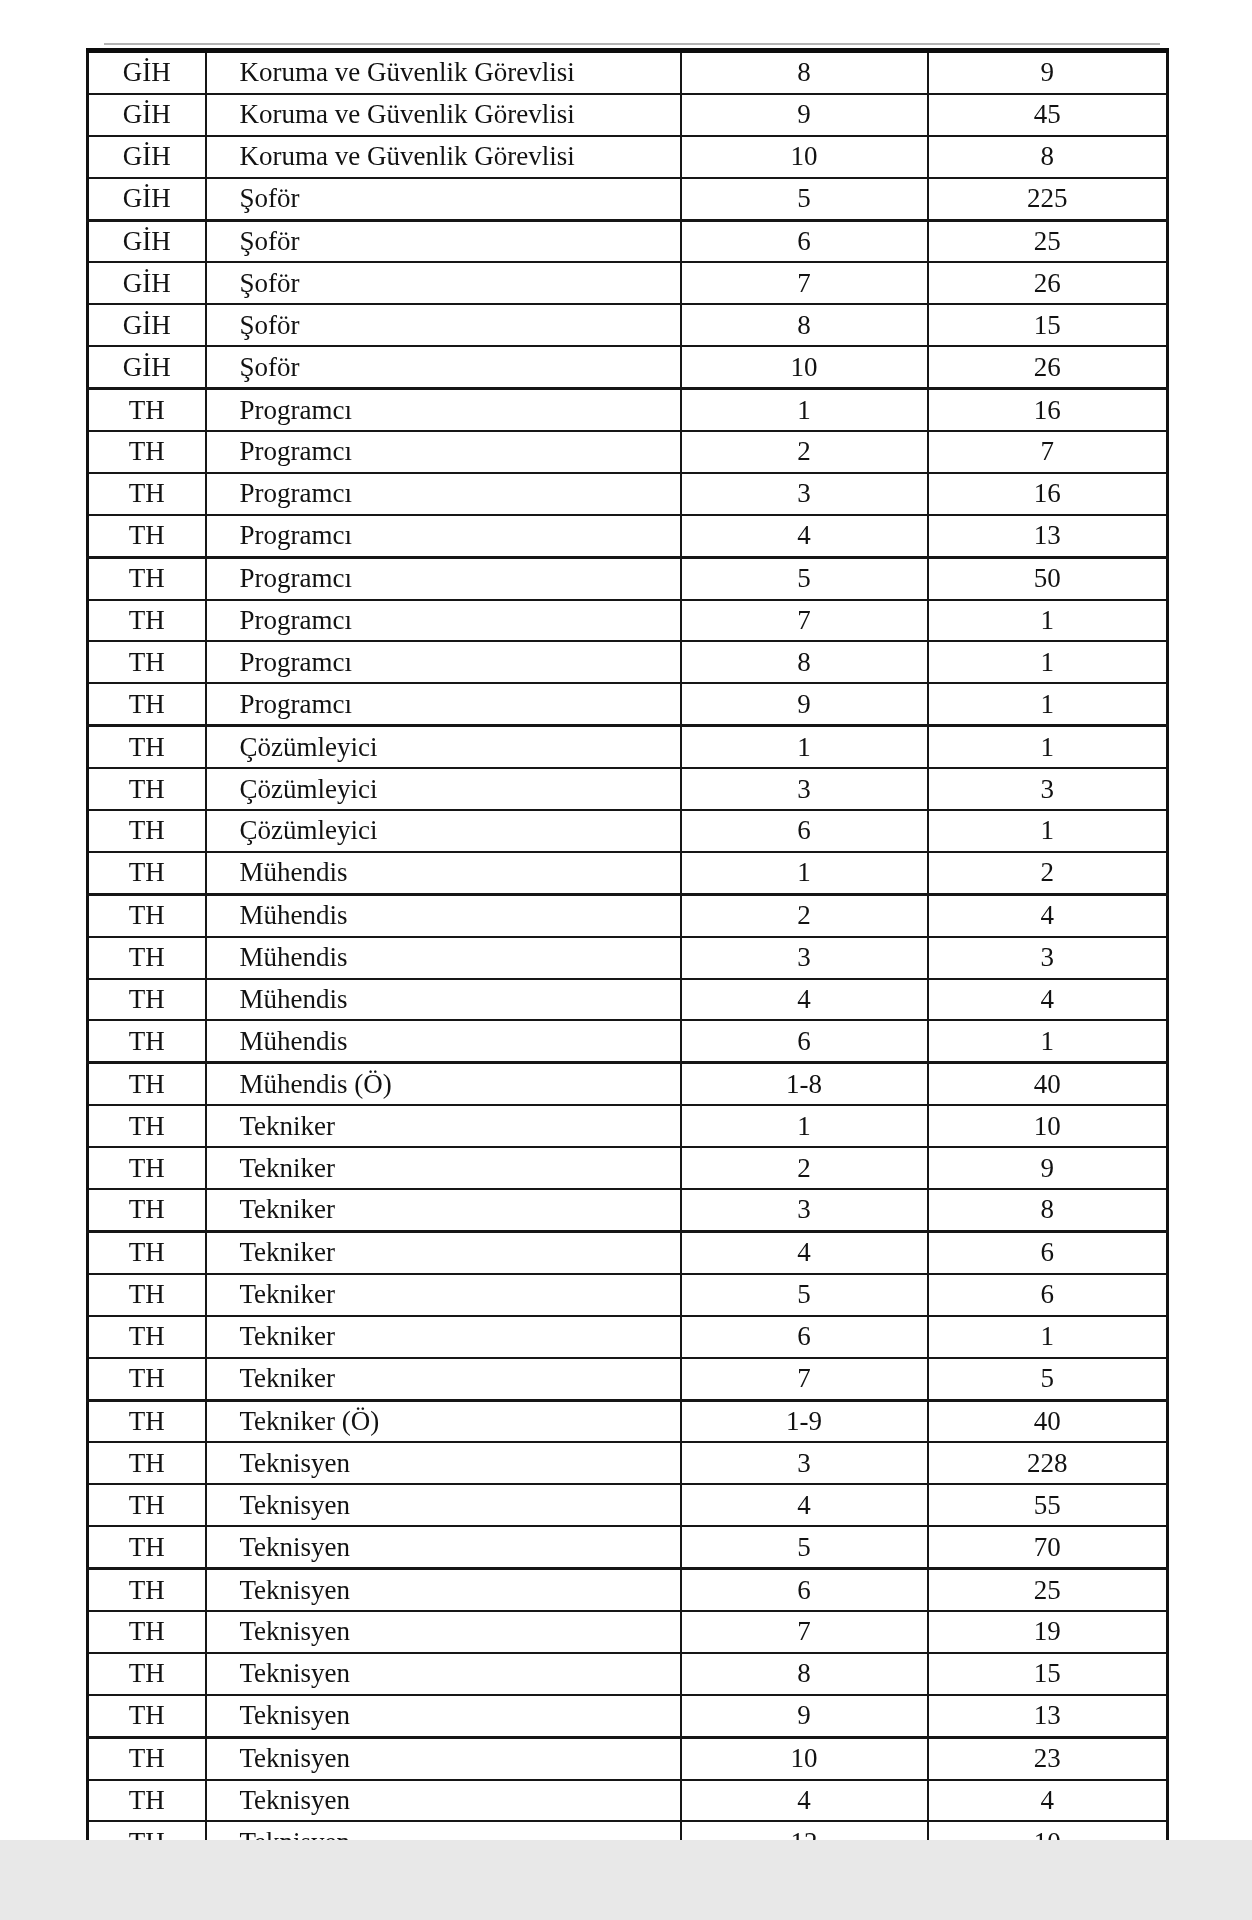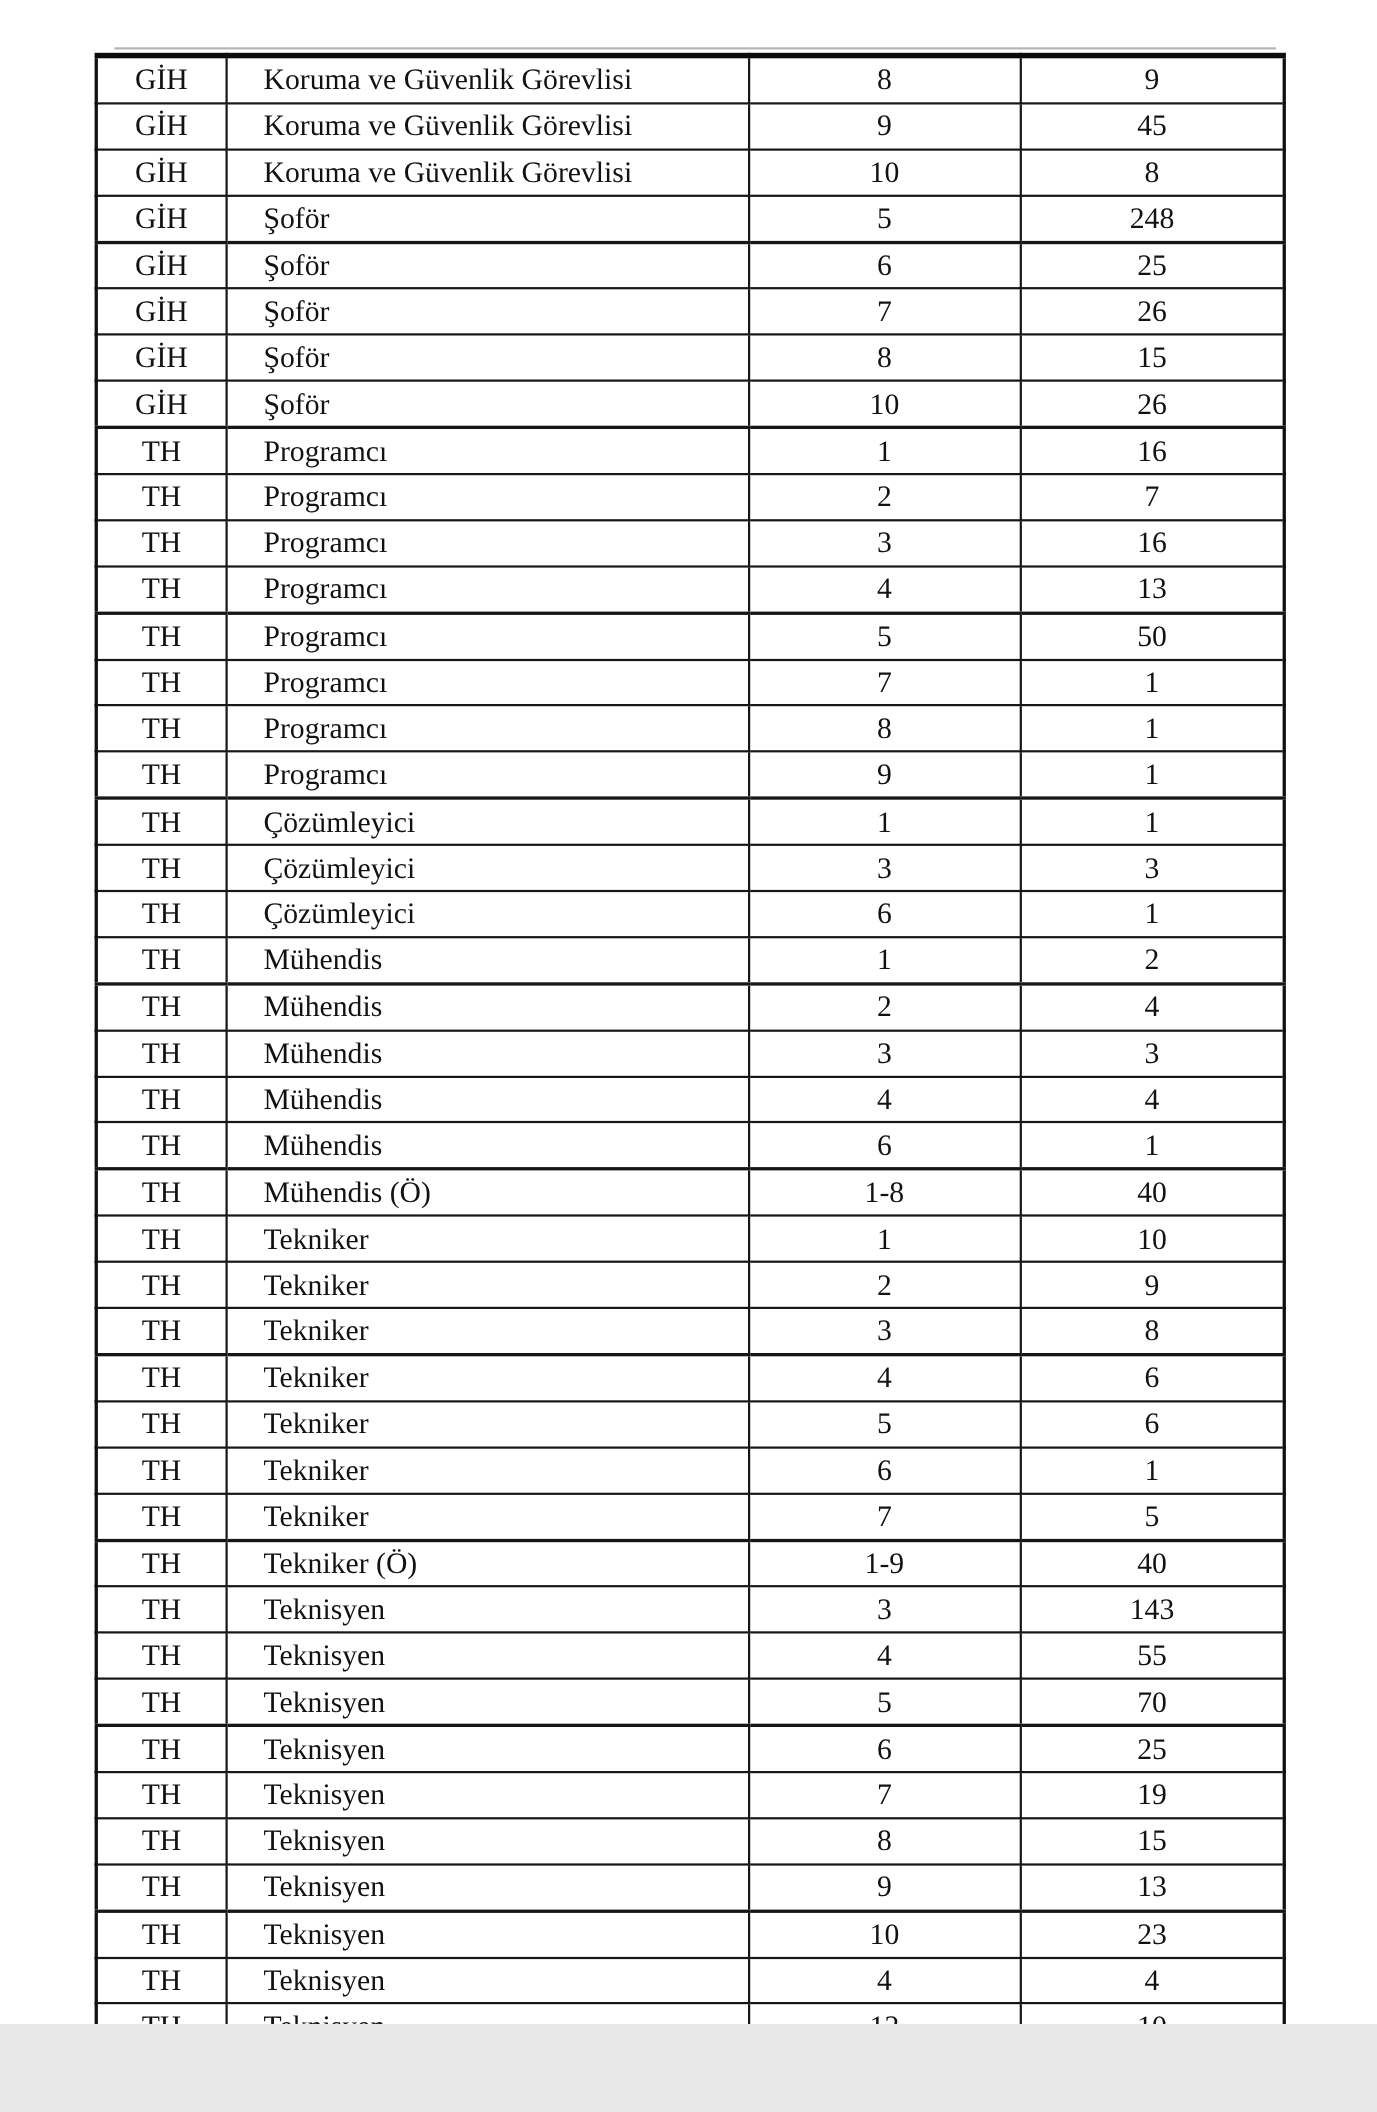--- a/index.html
+++ b/index.html
@@ -75,21 +75,21 @@
         <tr>
           <td class="col-class">GİH</td>
           <td class="col-title">Koruma ve Güvenlik Görevlisi</td>
           <td class="col-grade">10</td>
           <td class="col-count">8</td>
         </tr>
         <tr>
           <td class="col-class">GİH</td>
           <td class="col-title">Şoför</td>
           <td class="col-grade">5</td>
-          <td class="col-count">248</td>
+          <td class="col-count">225</td>
         </tr>
         <tr>
           <td class="col-class">GİH</td>
           <td class="col-title">Şoför</td>
           <td class="col-grade">6</td>
           <td class="col-count">25</td>
         </tr>
         <tr>
           <td class="col-class">GİH</td>
           <td class="col-title">Şoför</td>
@@ -255,21 +255,21 @@
         <tr>
           <td class="col-class">TH</td>
           <td class="col-title">Tekniker (Ö)</td>
           <td class="col-grade">1-9</td>
           <td class="col-count">40</td>
         </tr>
         <tr>
           <td class="col-class">TH</td>
           <td class="col-title">Teknisyen</td>
           <td class="col-grade">3</td>
-          <td class="col-count">143</td>
+          <td class="col-count">228</td>
         </tr>
         <tr>
           <td class="col-class">TH</td>
           <td class="col-title">Teknisyen</td>
           <td class="col-grade">4</td>
           <td class="col-count">55</td>
         </tr>
         <tr>
           <td class="col-class">TH</td>
           <td class="col-title">Teknisyen</td>

